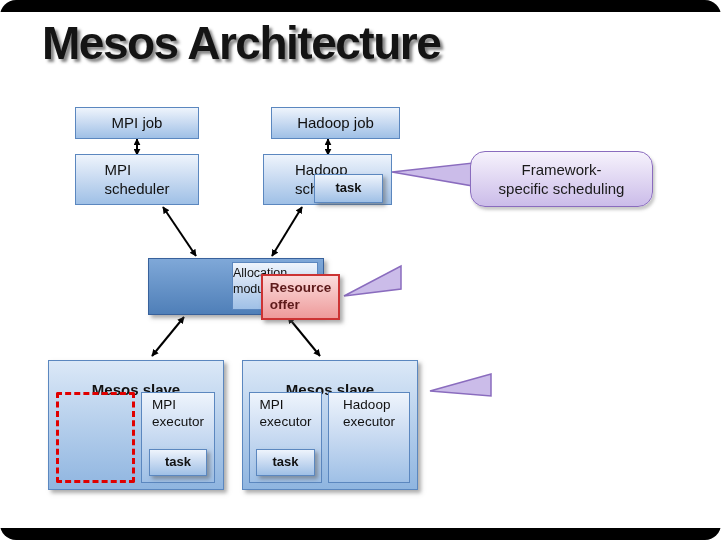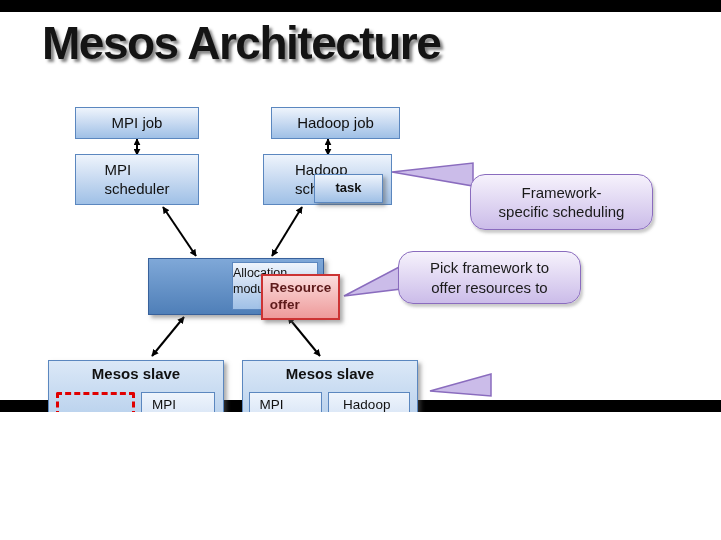--- a/index.html
+++ b/index.html
@@ -2,21 +2,21 @@
 <html style="--box_border: #5b87bf; --box_fill_top: #eef4fc; --box_fill_mid: #cbdcf2; --box_fill_bottom: #9fc0e6; --slave_fill_top: #dbe8f7; --slave_fill_bottom: #8fb5e0; --master_border: #38619b; --master_fill_top: #7fa8d8; --master_fill_bottom: #4f7fb8; --offer_border: #cc3333; --offer_fill_top: #fbdcdc; --offer_fill_bottom: #ee9a9a; --offer_text: #5d1a1a; --callout_border: #8a6cbe; --callout_fill_top: #f6f2fc; --callout_fill_bottom: #cbbce9; --dashed_red: #e00000; --arrow: #000000;"><head>
 <meta charset="utf-8">
 <style>
   * { margin:0; padding:0; box-sizing:border-box; }
   html,body { background:#fff; }
   body {
     width:721px; height:540px;
     font-family:"Liberation Sans", sans-serif;
     color:#111;
   }
-  .slide { position:relative; width:721px; height:412px; background:#fff; overflow:hidden; }
+  .slide { position:relative; width:721px; height:540px; background:#fff; overflow:hidden;border-radius:16px; }
 
   .bar { position:absolute; left:0; width:721px; height:12px; background:#000; }
   .bar.top { top:0; }
   .bar.bottom { bottom:0; }
 
   .title {
     position:absolute; left:42px; top:16px;
     font-size:46px; font-weight:bold; letter-spacing:-1.5px;
     color:#141414; text-shadow:3px 3px 3px rgba(110,110,110,0.85);
     white-space:nowrap;
@@ -50,21 +50,21 @@
   .n-master-label { left:148px; top:258px; width:88px; height:57px; background:none; border:none; }
   .n-alloc { left:232px; top:262px; width:86px; height:48px; font-size:12.5px; align-items:flex-start; padding-top:3px; }
   .n-offer {
     left:261px; top:274px; width:79px; height:46px; z-index:3;
     background:linear-gradient(to bottom, var(--offer_fill_top), var(--offer_fill_bottom));
     border:2px solid var(--offer_border); color:var(--offer_text); font-size:13.5px;
   }
 
   .slave {
     background:linear-gradient(to bottom, var(--slave_fill_top), var(--slave_fill_bottom));
-    align-items:flex-start; justify-content:center; padding-top:4px;
+    align-items:flex-start; justify-content:center; padding-top:20px;
   }
   .n-slave-l { left:48px;  top:360px; width:176px; height:130px; }
   .n-slave-r { left:242px; top:360px; width:176px; height:130px; }
 
   .n-dashed {
     position:absolute; z-index:3; left:56px; top:392px; width:79px; height:91px;
     border:3px dashed var(--dashed_red); border-radius:2px; background:transparent;
   }
 
   .exec { align-items:flex-start; padding-top:4px; font-size:13.5px; z-index:3; }
@@ -75,21 +75,21 @@
   .n-task-r { left:256px; top:449px; width:59px; height:27px; font-size:13px; z-index:4; }
 
   .callout {
     position:absolute; z-index:4;
     display:flex; align-items:center; justify-content:center; text-align:center;
     border:1.5px solid var(--callout_border); border-radius:15px;
     background:linear-gradient(to bottom, var(--callout_fill_top) 0%, var(--callout_fill_bottom) 100%);
     box-shadow:2px 3px 3px rgba(100,100,100,0.35);
     font-size:15px; line-height:1.3; color:#1a1a1a; padding:4px 8px;
   }
-  .c-framework { left:470px; top:151px; width:183px; height:56px;margin-top:23px; }
+  .c-framework { left:470px; top:151px; width:183px; height:56px; }
   .c-pick      { left:398px; top:251px; width:183px; height:53px; }
   .c-launch    { left:488px; top:360px; width:178px; height:53px; }
 </style>
 </head>
 <body>
 
 <div class="slide">
   <div class="bar top"></div>
   <div class="bar bottom"></div>
 
@@ -165,17 +165,13 @@
   </div>
   <div class="node exec n-exec-hadoop">
     <span>Hadoop
 executor</span>
   </div>
 
   <div class="callout c-framework">
     <span>Framework-
 specific scheduling</span>
   </div>
-  <div class="callout c-pick">
-    <span>Pick framework to
-offer resources to</span>
-  </div>
 </div>
 
 </body></html>

